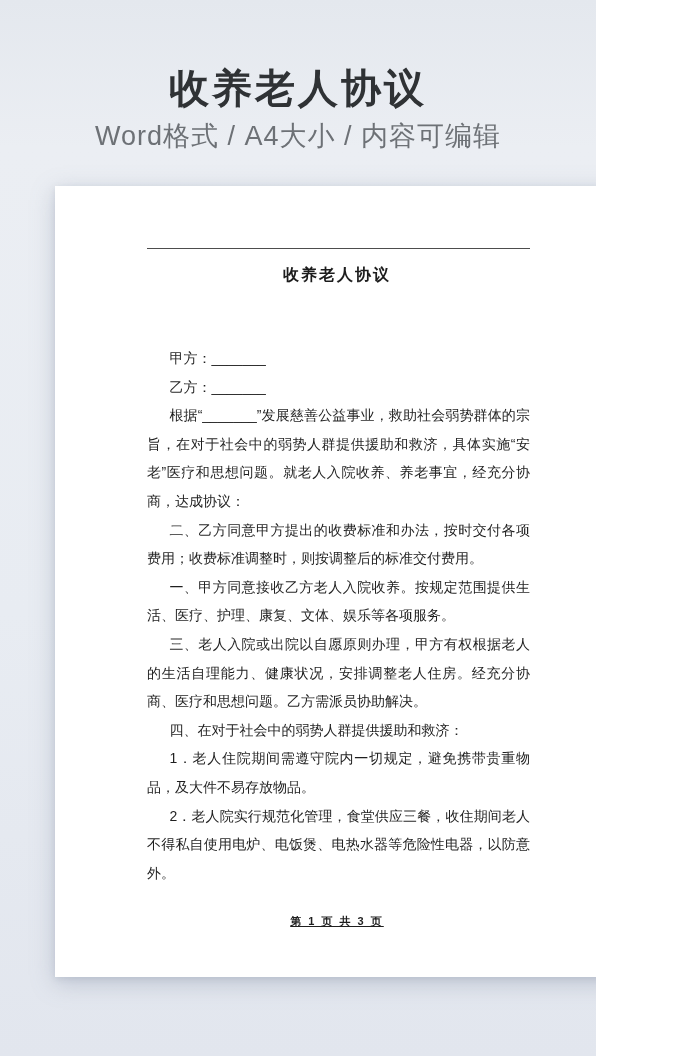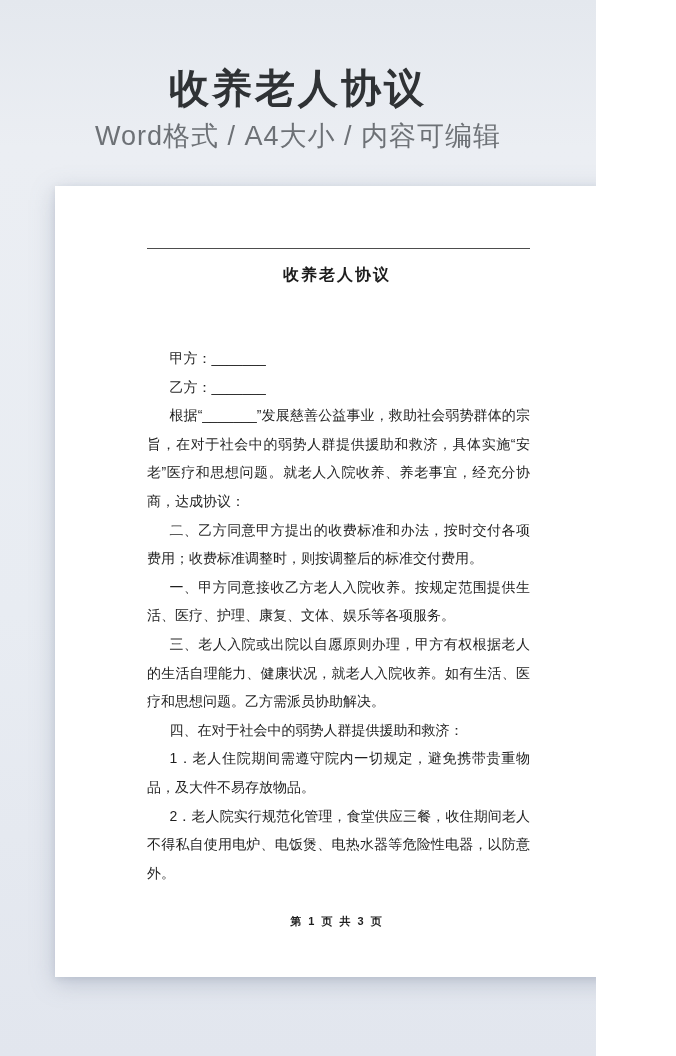--- a/index.html
+++ b/index.html
@@ -81,20 +81,21 @@
   }
 
   .page-footer {
     position: absolute;
     bottom: 48px; left: 0; width: 100%;
     text-align: center;
     font-size: 11px;
     font-weight: 700;
     letter-spacing: 2px;
     color: #1f1f1f;
+    text-decoration: underline;
   }
 </style>
 </head>
 <body>
 
 <div class="stage">
 
   <h1 class="hero-title">收养老人协议</h1>
 
   <p class="hero-sub">Word格式 / A4大小 / 内容可编辑</p>
@@ -105,21 +106,21 @@
 
     <h2 class="doc-title">收养老人协议</h2>
 
     <div class="doc-body">
       <p>甲方：_______</p>
       <p>乙方：_______</p>
       <div>
           <p>根据“_______”发展慈善公益事业，救助社会弱势群体的宗旨，在对于社会中的弱势人群提供援助和救济，具体实施“安老”医疗和思想问题。就老人入院收养、养老事宜，经充分协商，达成协议：</p>
           <p>二、乙方同意甲方提出的收费标准和办法，按时交付各项费用；收费标准调整时，则按调整后的标准交付费用。</p>
           <p>一、甲方同意接收乙方老人入院收养。按规定范围提供生活、医疗、护理、康复、文体、娱乐等各项服务。</p>
-          <p>三、老人入院或出院以自愿原则办理，甲方有权根据老人的生活自理能力、健康状况，就老人入院收养。如有生活、医疗和思想问题。乙方需派员协助解决。</p>
+          <p>三、老人入院或出院以自愿原则办理，甲方有权根据老人的生活自理能力、健康状况，安排调整老人住房。经充分协商、医疗和思想问题。乙方需派员协助解决。</p>
           <p>四、在对于社会中的弱势人群提供援助和救济：</p>
           <p>1．老人住院期间需遵守院内一切规定，避免携带贵重物品，及大件不易存放物品。</p>
           <p>2．老人院实行规范化管理，食堂供应三餐，收住期间老人不得私自使用电炉、电饭煲、电热水器等危险性电器，以防意外。</p>
         </div>
     </div>
 
     <div class="page-footer">第 1 页 共 3 页</div>
 
   </div>
 </div>

